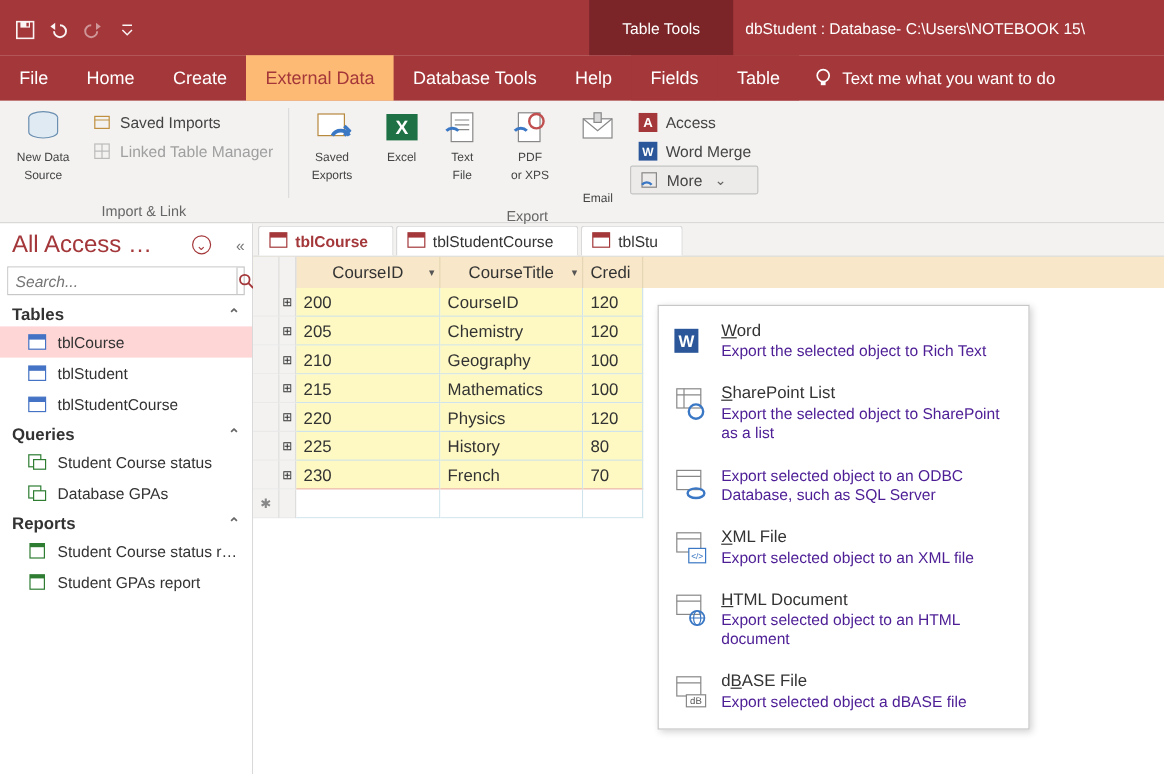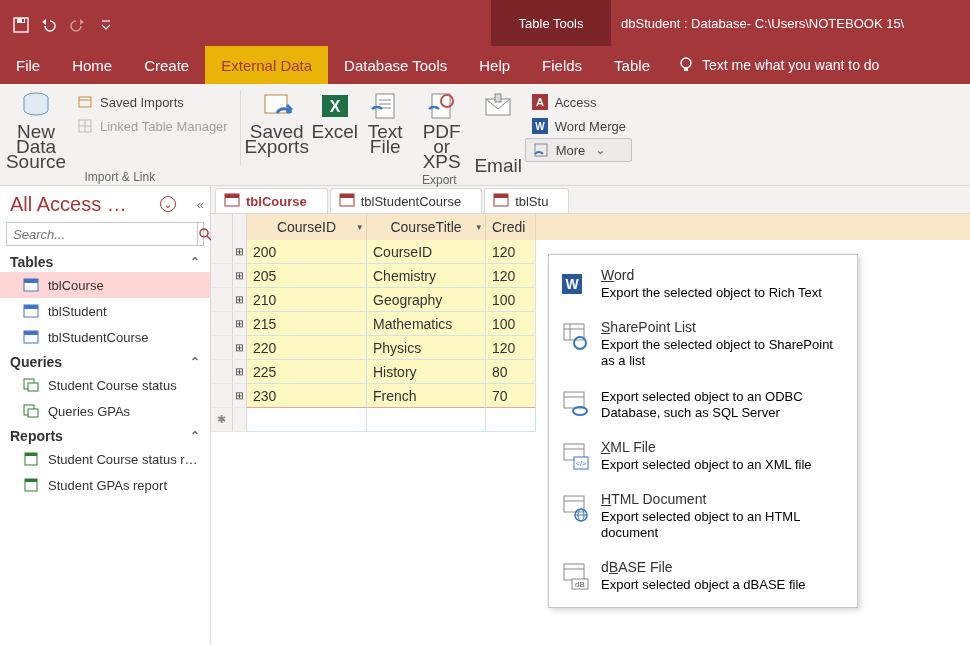--- a/index.html
+++ b/index.html
@@ -7,32 +7,32 @@
 
   .titlebar { height:46px; background:#a4373a; display:flex; align-items:stretch; color:#fff; }
   .qat { display:flex; align-items:center; padding-left:6px; gap:0; }
   .qat-btn { width:30px; height:28px; display:flex; align-items:center; justify-content:center; margin-top:4px; }
   .qat-btn svg { opacity:0.95; }
   .title-tools { margin-left:auto; background:#7b2528; width:120px; display:flex; align-items:center; justify-content:center; font-size:13px; }
   .title-path { flex:1; display:flex; align-items:center; justify-content:flex-start; padding-left:10px; font-size:13px; }
 
   .ribbon-tabs-row { height:38px; background:#a4373a; display:flex; align-items:stretch; }
   .ribbon-tab { color:#fff; display:flex; align-items:center; padding:0 16px; font-size:15px; cursor:pointer; }
-  .ribbon-tab.active { background:#eab308; color:#a4373a; }
+  .ribbon-tab.active { background:#fdba74; color:#a4373a; }
   .ribbon-tab.context { background:#a4373a; }
   .tellme { display:flex; align-items:center; color:#fff; padding-left:12px; gap:8px; font-size:14px; }
 
   .ribbon { height:102px; background:#f3f2f1; border-bottom:1px solid #d9d9d9; display:flex; position:relative; }
   .ribbon-group { display:flex; flex-direction:column; align-items:center; padding:4px 6px 0 6px; }
   .rg-body { display:flex; align-items:flex-start; gap:4px; flex:1; }
   .rg-label { height:18px; font-size:12px; color:#666; display:flex; align-items:center; justify-content:center; width:100%; }
   .ribbon-sep { width:1px; background:#dcdcdc; margin:6px 0 20px 0; }
 
   .big-btn { width:60px; display:flex; flex-direction:column; align-items:center; gap:2px; padding-top:2px; cursor:pointer; }
-  .big-btn .lbl { font-size:19px; color:#444; text-align:center; line-height:15px; }
+  .big-btn .lbl { font-size:10px; color:#444; text-align:center; line-height:15px; }
   .big-icon { width:34px; height:32px; display:flex; align-items:center; justify-content:center; }
 
   .small-btn-col { display:flex; flex-direction:column; padding-top:2px; }
   .small-btn { height:24px; display:flex; align-items:center; gap:6px; padding:0 6px; font-size:13px; color:#444; cursor:pointer; }
   .small-btn.disabled { color:#a0a0a0; cursor:default; }
   .small-btn .ic { width:18px; height:18px; display:flex; align-items:center; justify-content:center; }
   .more-btn-pressed { background:#edebe9; border:1px solid #c4c4c4; border-radius:2px; }
 
   .content { display:flex; height:459px; }
   .nav-pane { width:211px; border-right:1px solid #d9d9d9; display:flex; flex-direction:column; }
@@ -69,21 +69,21 @@
   .col-title { width:119px; }
   .col-credits { width:50px; }
 
   
   .export-menu { position:absolute; left:548px; top:170px; width:310px; background:#fff; border:1px solid #c7c7c7; box-shadow:2px 2px 6px rgba(0,0,0,.18); z-index:100; padding:4px 0; }
   .em-item { display:flex; padding:8px 12px 10px 10px; gap:10px; cursor:pointer; }
   .em-icon { width:32px; height:32px; flex:none; display:flex; align-items:flex-start; justify-content:center; padding-top:2px;}
   .em-txt { display:flex; flex-direction:column; }
   .em-title { font-size:14px; color:#333; }
   .em-title u { text-decoration:underline; }
-  .em-desc { font-size:13px; color:#000000; line-height:16px; margin-top:2px;}
+  .em-desc { font-size:13px; color:#4c1d95; line-height:16px; margin-top:2px;}
 
   .chev { font-size:12px; color:#666; }
   .datasheet-body{flex:1; background:#fff;}
 </style>
 </head>
 <body>
 
 <div class="titlebar">
   <div class="qat">
     <div class="qat-btn">
@@ -410,21 +410,21 @@
         </span>
         <span class="txt">Student Course status</span>
       </div>
     <div class="nav-item">
         <span class="oi">
           <svg width="16" height="14">
             <rect x="1" y="1" width="10" height="10" fill="#fff" stroke="#2e7d32"></rect>
             <rect x="5" y="5" width="10" height="8" fill="#fff" stroke="#2e7d32"></rect>
           </svg>
         </span>
-        <span class="txt">Queries GPAs</span>
+        <span class="txt">Database GPAs</span>
       </div>
 
     <div class="nav-cat">
         <span>Reports</span>
         <span class="chev">⌃</span>
       </div>
     <div class="nav-item">
         <span class="oi">
           <svg width="16" height="14">
             <rect x="2" y="1" width="12" height="12" fill="#fff" stroke="#2e7d32"></rect>

